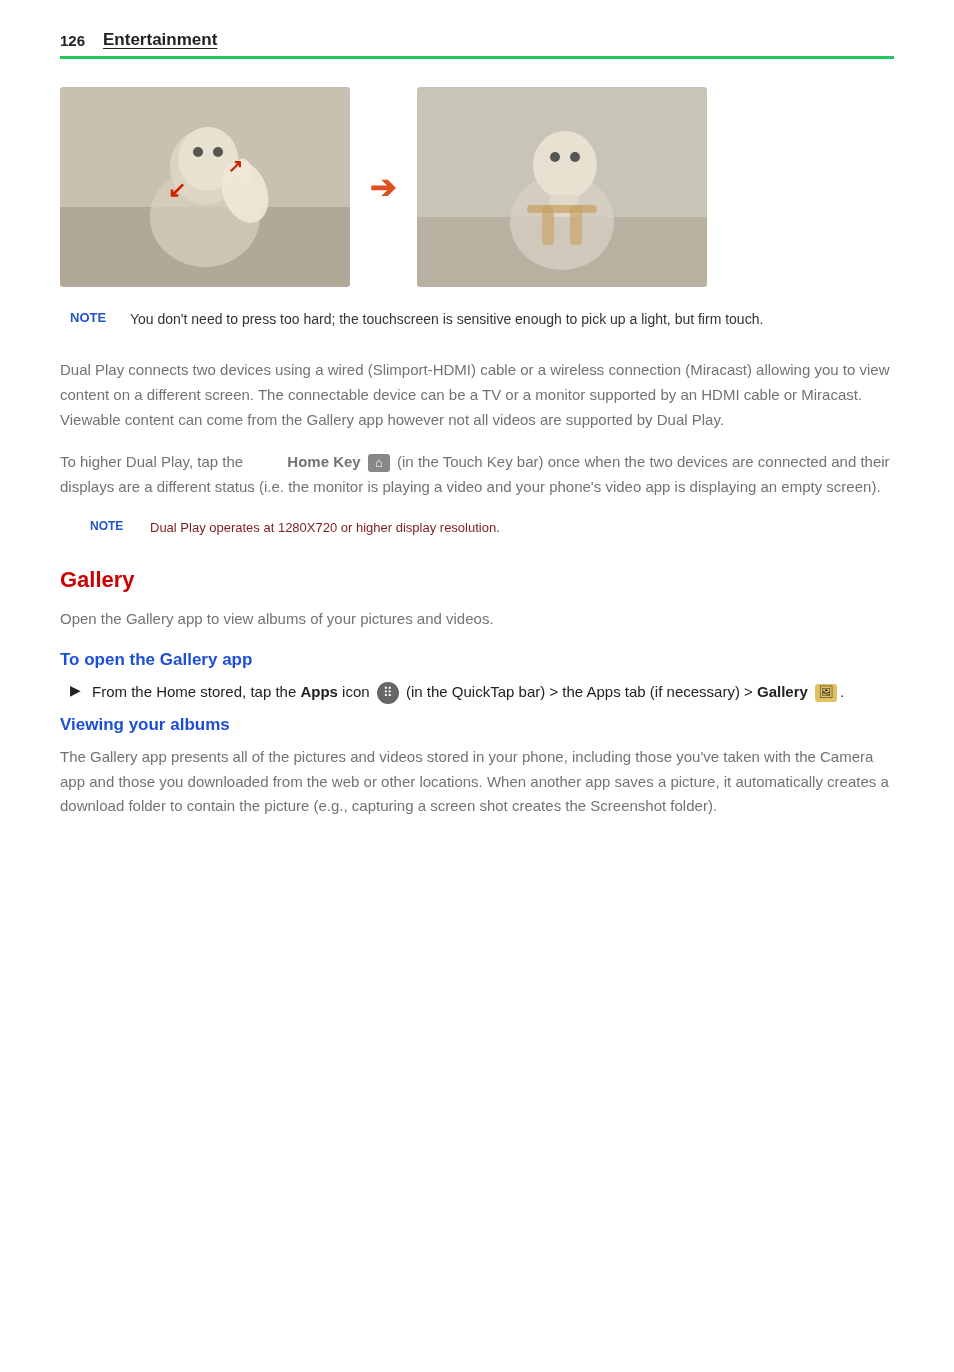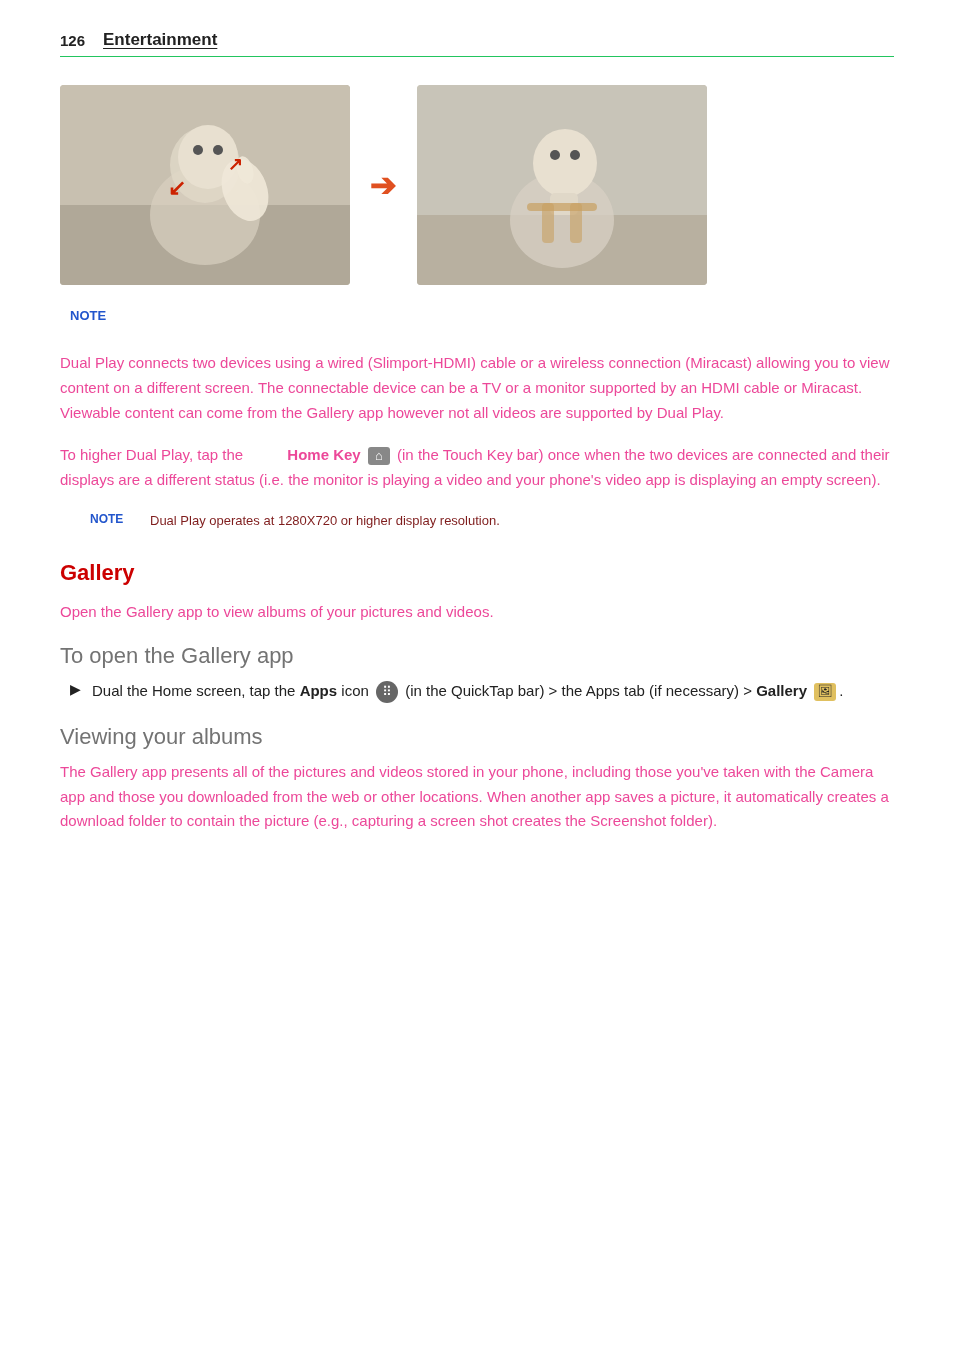--- a/index.html
+++ b/index.html
@@ -10,21 +10,21 @@
       font-size: 15px;
       color: #222222;
       width: 954px;
       min-height: 1372px;
       padding: 30px 60px 60px 60px;
     }
 
     .page-header {
       display: flex;
       align-items: center;
-      border-bottom: 1px solid #22c55e;
+      border-bottom: 3px solid #22c55e;
       padding-bottom: 6px;
       margin-bottom: 28px;
     }
 
     .page-number {
       font-size: 15px;
       font-weight: bold;
       color: #222;
       margin-right: 18px;
     }
@@ -83,29 +83,29 @@
     }
 
     .section-title-main {
       font-size: 22px;
       font-weight: bold;
       color: #cc0000;
       margin-bottom: 14px;
     }
 
     .section-title-sub {
-      font-size: 22px;
-      font-weight: normal;
-      color: #737373;
+      font-size: 17px;
+      font-weight: bold;
+      color: #1d4ed8;
       margin-bottom: 10px;
     }
 
     .body-text {
       font-size: 15px;
-      color: #ec4899;
+      color: #737373;
       line-height: 1.65;
       margin-bottom: 18px;
     }
 
     .body-text b {
       font-weight: bold;
       padding-left: 40px;
     }
 
     .note-block-small {
@@ -274,20 +274,21 @@
 
       <rect x="110" y="118" width="70" height="8" rx="4" fill="#c8a060" opacity="0.7"></rect>
       <rect x="125" y="118" width="12" height="40" rx="4" fill="#c8a060" opacity="0.6"></rect>
       <rect x="153" y="118" width="12" height="40" rx="4" fill="#c8a060" opacity="0.6"></rect>
     </svg>
   </div>
 </div>
 
 <div class="note-block">
   <span class="note-label">NOTE</span>
+  <span class="note-text">You don't need to press too hard; the touchscreen is sensitive enough to pick up a light, but firm touch.</span>
 </div>
 
 <div>
 
   <p class="body-text">
     <span>Dual Play connects two devices using a wired (Slimport-HDMI) cable or a wireless connection (Miracast) allowing you to view content on a different screen. The connectable device can be a TV or a monitor supported by an HDMI cable or Miracast. Viewable content can come from the Gallery app however not all videos are supported by Dual Play.</span>
   </p>
 
   <p class="body-text">
     <span>To higher Dual Play, tap the </span><b>Home Key</b>
@@ -304,24 +305,24 @@
 <div>
   <div class="section-title-main" style="color:#cc0000;">Gallery</div>
 
   <p class="body-text">Open the Gallery app to view albums of your pictures and videos.</p>
 
   <div class="section-title-sub">To open the Gallery app</div>
 
   <div class="bullet-item">
     <span class="bullet-arrow">▶</span>
     <span class="bullet-text">
-      <span>Dual the Home screen, tap the </span><b>Apps</b>
+      <span>From the Home stored, tap the </span><b>Apps</b>
       <span> icon</span>
       <span class="apps-icon"></span>
       <span> (in the QuickTap bar) &gt; the Apps tab (if necessary) &gt; </span><b>Gallery</b>
       <span class="gallery-icon"></span>.
     </span>
   </div>
 
-  <div class="section-title-sub" style="margin-top:20px;">Viewing your albums</div>
+  <div class="section-title-sub" style="margin-top:10px;">Viewing your albums</div>
 
   <p class="body-text">The Gallery app presents all of the pictures and videos stored in your phone, including those you've taken with the Camera app and those you downloaded from the web or other locations. When another app saves a picture, it automatically creates a download folder to contain the picture (e.g., capturing a screen shot creates the Screenshot folder).</p>
 </div>
 
 </body></html>

